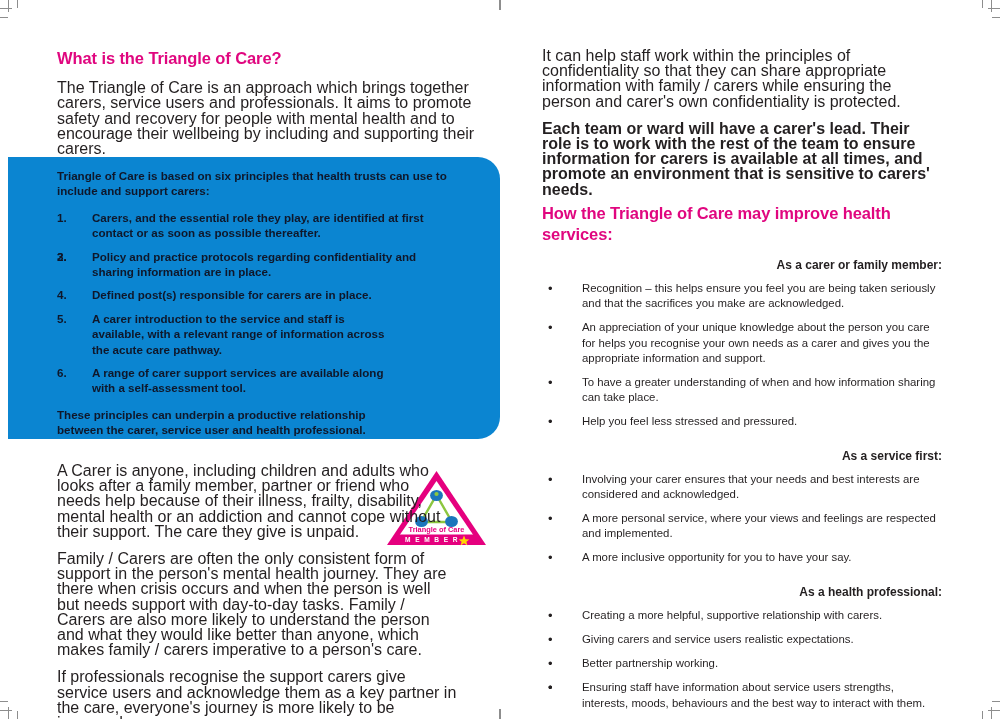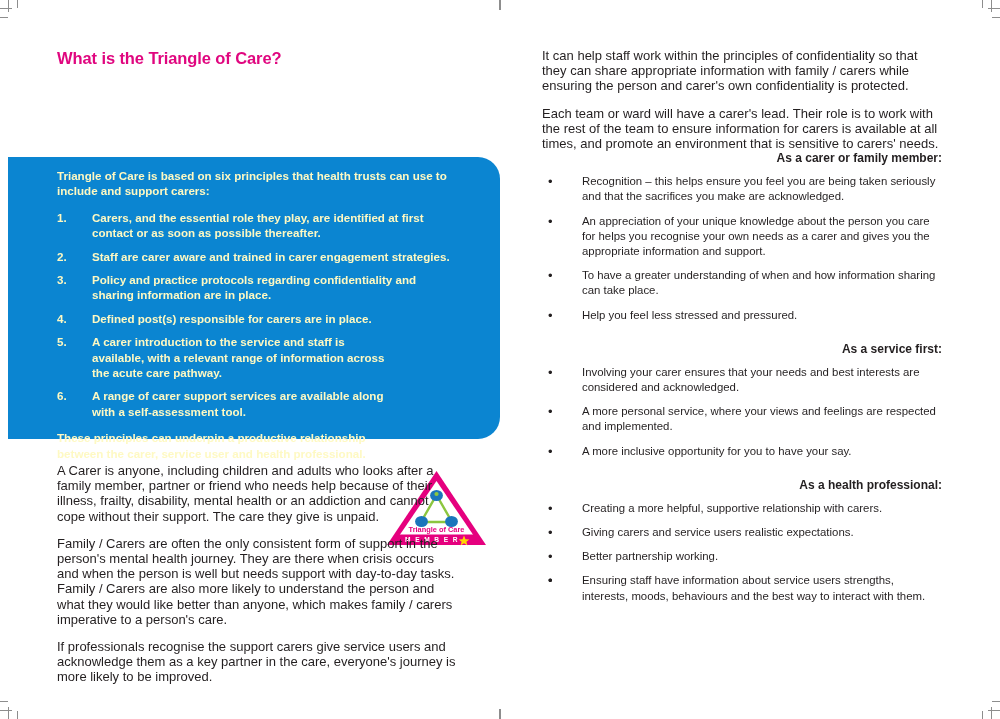--- a/index.html
+++ b/index.html
@@ -26,21 +26,21 @@
     color:#e0067f;
     font-size:16.5px;
     font-weight:bold;
     line-height:1.28;
     margin:0 0 11px 0;
     letter-spacing:-0.1px;
   }
   h1.pink.right{margin-bottom:13px;}
 
   p.body{
-    font-size:13px;
+    font-size:16px;
     line-height:15.2px;
     margin:0 0 12px 0;
     color:#231f20;
   }
   p.body:last-child{margin-bottom:0;}
 
   h2.sub{
     font-size:12px;
     font-weight:bold;
     margin:0 0 9px 0;
@@ -65,21 +65,21 @@
   }
 
   
   .bluebox{
     position:absolute;
     left:8px;top:157px;
     width:492px;height:282px;
     background:#0b85d1;
     border-top-right-radius:22px;
     border-bottom-right-radius:22px;
-    color:#fef9c3;
+    color:#0f172a;
   }
   .bluebox .inner{
     position:absolute;
     left:49px;top:11px;
     width:400px;
   }
   .blue-lead{
     font-size:11.6px;
     font-weight:bold;
     line-height:15.4px;
@@ -139,28 +139,29 @@
     <div class="crop v" style="left:500px;top:709px;height:10px;"></div>
 
     <div class="crop h" style="left:992px;top:701px;width:8px;"></div>
     <div class="crop v" style="left:982px;top:711px;height:8px;"></div>
     <div class="crop v" style="left:991px;top:707px;height:12px;"></div>
     <div class="crop h" style="left:988px;top:710px;width:12px;"></div>
   </div>
 
   <div class="col-left">
     <h1 class="pink">What is the Triangle of Care?</h1>
+    <p class="body">The Triangle of Care is an approach which brings together carers, service users and professionals. It aims to promote safety and recovery for people with mental health and to encourage their wellbeing by including and supporting their carers.</p>
   </div>
 
   <div class="bluebox">
     <div class="inner">
       <p class="blue-lead">Triangle of Care is based on six principles that health trusts can use to include and support carers:</p>
       <ol class="principles">
         <li><span class="num">1.</span><span>Carers, and the essential role they play, are identified at first contact or as soon as possible thereafter.</span></li>
-        <li><span class="num">2.</span><span>Staff are carer aware and trained in carer engagement strategies.</span></li>
+        <li><span class="num">2.</span></li>
         <li><span class="num">3.</span><span>Policy and practice protocols regarding confidentiality and sharing information are in place.</span></li>
         <li><span class="num">4.</span><span>Defined post(s) responsible for carers are in place.</span></li>
         <li style="width:300px;"><span class="num">5.</span><span>A carer introduction to the service and staff is available, with a relevant range of information across the acute care pathway.</span></li>
         <li style="width:300px;"><span class="num">6.</span><span>A range of carer support services are available along with a self-assessment tool.</span></li>
       </ol>
       <p class="blue-tail" style="width:330px;">These principles can underpin a productive relationship between the carer, service user and health professional.</p>
     </div>
 
     <div class="toc-logo">
       <svg viewBox="0 0 101 77" xmlns="http://www.w3.org/2000/svg">
@@ -187,22 +188,23 @@
   </div>
 
   <div style="position:absolute;left:57px;top:463px;width:400px;">
     <p class="body">A Carer is anyone, including children and adults who looks after a family member, partner or friend who needs help because of their illness, frailty, disability, mental health or an addiction and cannot cope without their support. The care they give is unpaid.</p>
     <p class="body">Family / Carers are often the only consistent form of support in the person's mental health journey. They are there when crisis occurs and when the person is well but needs support with day-to-day tasks. Family / Carers are also more likely to understand the person and what they would like better than anyone, which makes family / carers imperative to a person's care.</p>
     <p class="body">If professionals recognise the support carers give service users and acknowledge them as a key partner in the care, everyone's journey is more likely to be improved.</p>
   </div>
 
   <div class="col-right">
     <p class="body">It can help staff work within the principles of confidentiality so that they can share appropriate information with family / carers while ensuring the person and carer's own confidentiality is protected.</p>
-    <p class="body" style="margin-bottom:0;">Each team or ward will have a carer's lead. Their role is to work with the rest of the team to ensure information for carers is available at all times, and promote an environment that is sensitive to carers' needs.</p>
-
+    <p class="body" style="margin-bottom:6px;font-weight:bold;">Each team or ward will have a carer's lead. Their role is to work with the rest of the team to ensure information for carers is available at all times, and promote an environment that is sensitive to carers' needs.</p>
+
+    <h1 class="pink right">How the Triangle of Care may improve health services:</h1>
 
     <div class="sec">
       <h2 class="sub">As a carer or family member:</h2>
       <ul class="bul">
         <li><span class="dot">•</span><span>Recognition – this helps ensure you feel you are being taken seriously and that the sacrifices you make are acknowledged.</span></li>
         <li><span class="dot">•</span><span>An appreciation of your unique knowledge about the person you care for helps you recognise your own needs as a carer and gives you the appropriate information and support.</span></li>
         <li><span class="dot">•</span><span>To have a greater understanding of when and how information sharing can take place.</span></li>
         <li><span class="dot">•</span><span>Help you feel less stressed and pressured.</span></li>
       </ul>
     </div>

